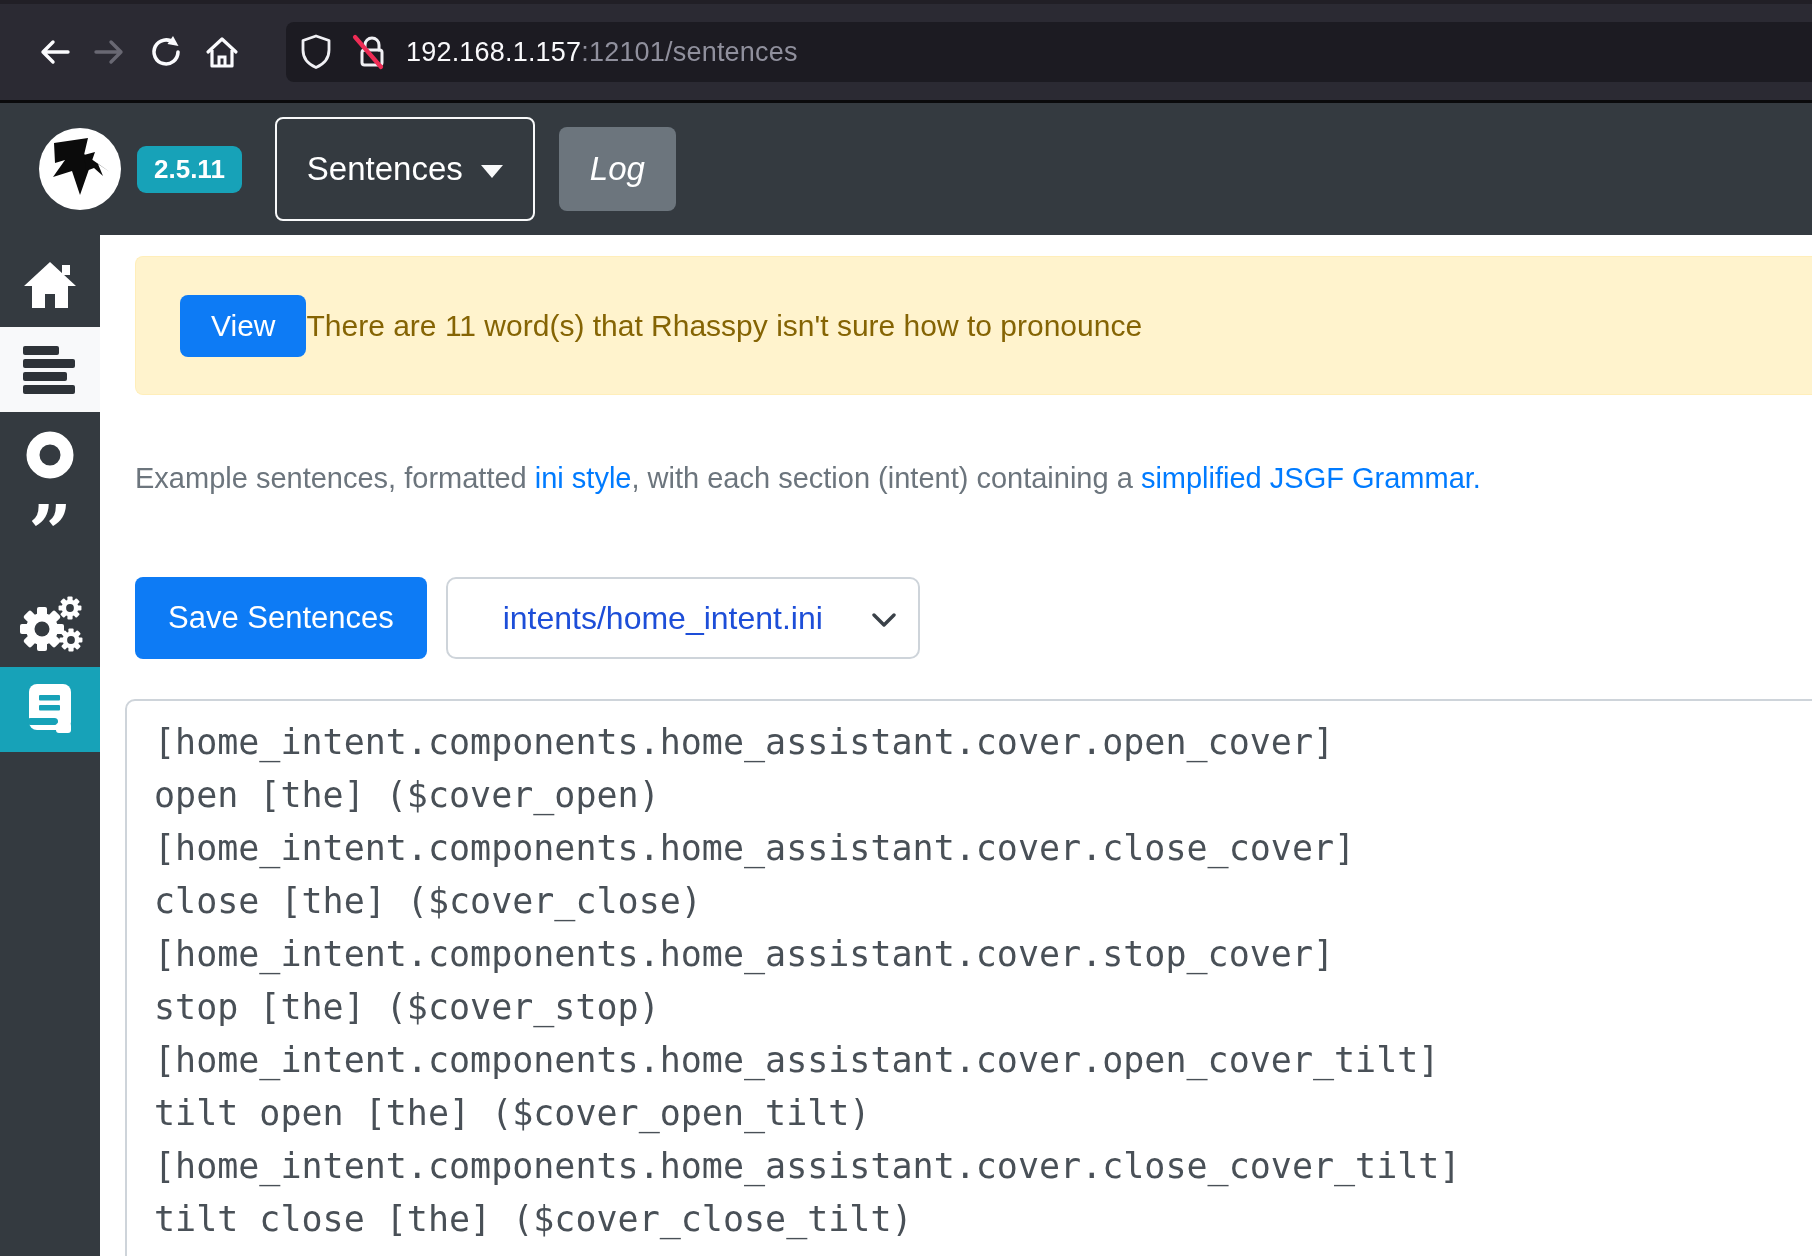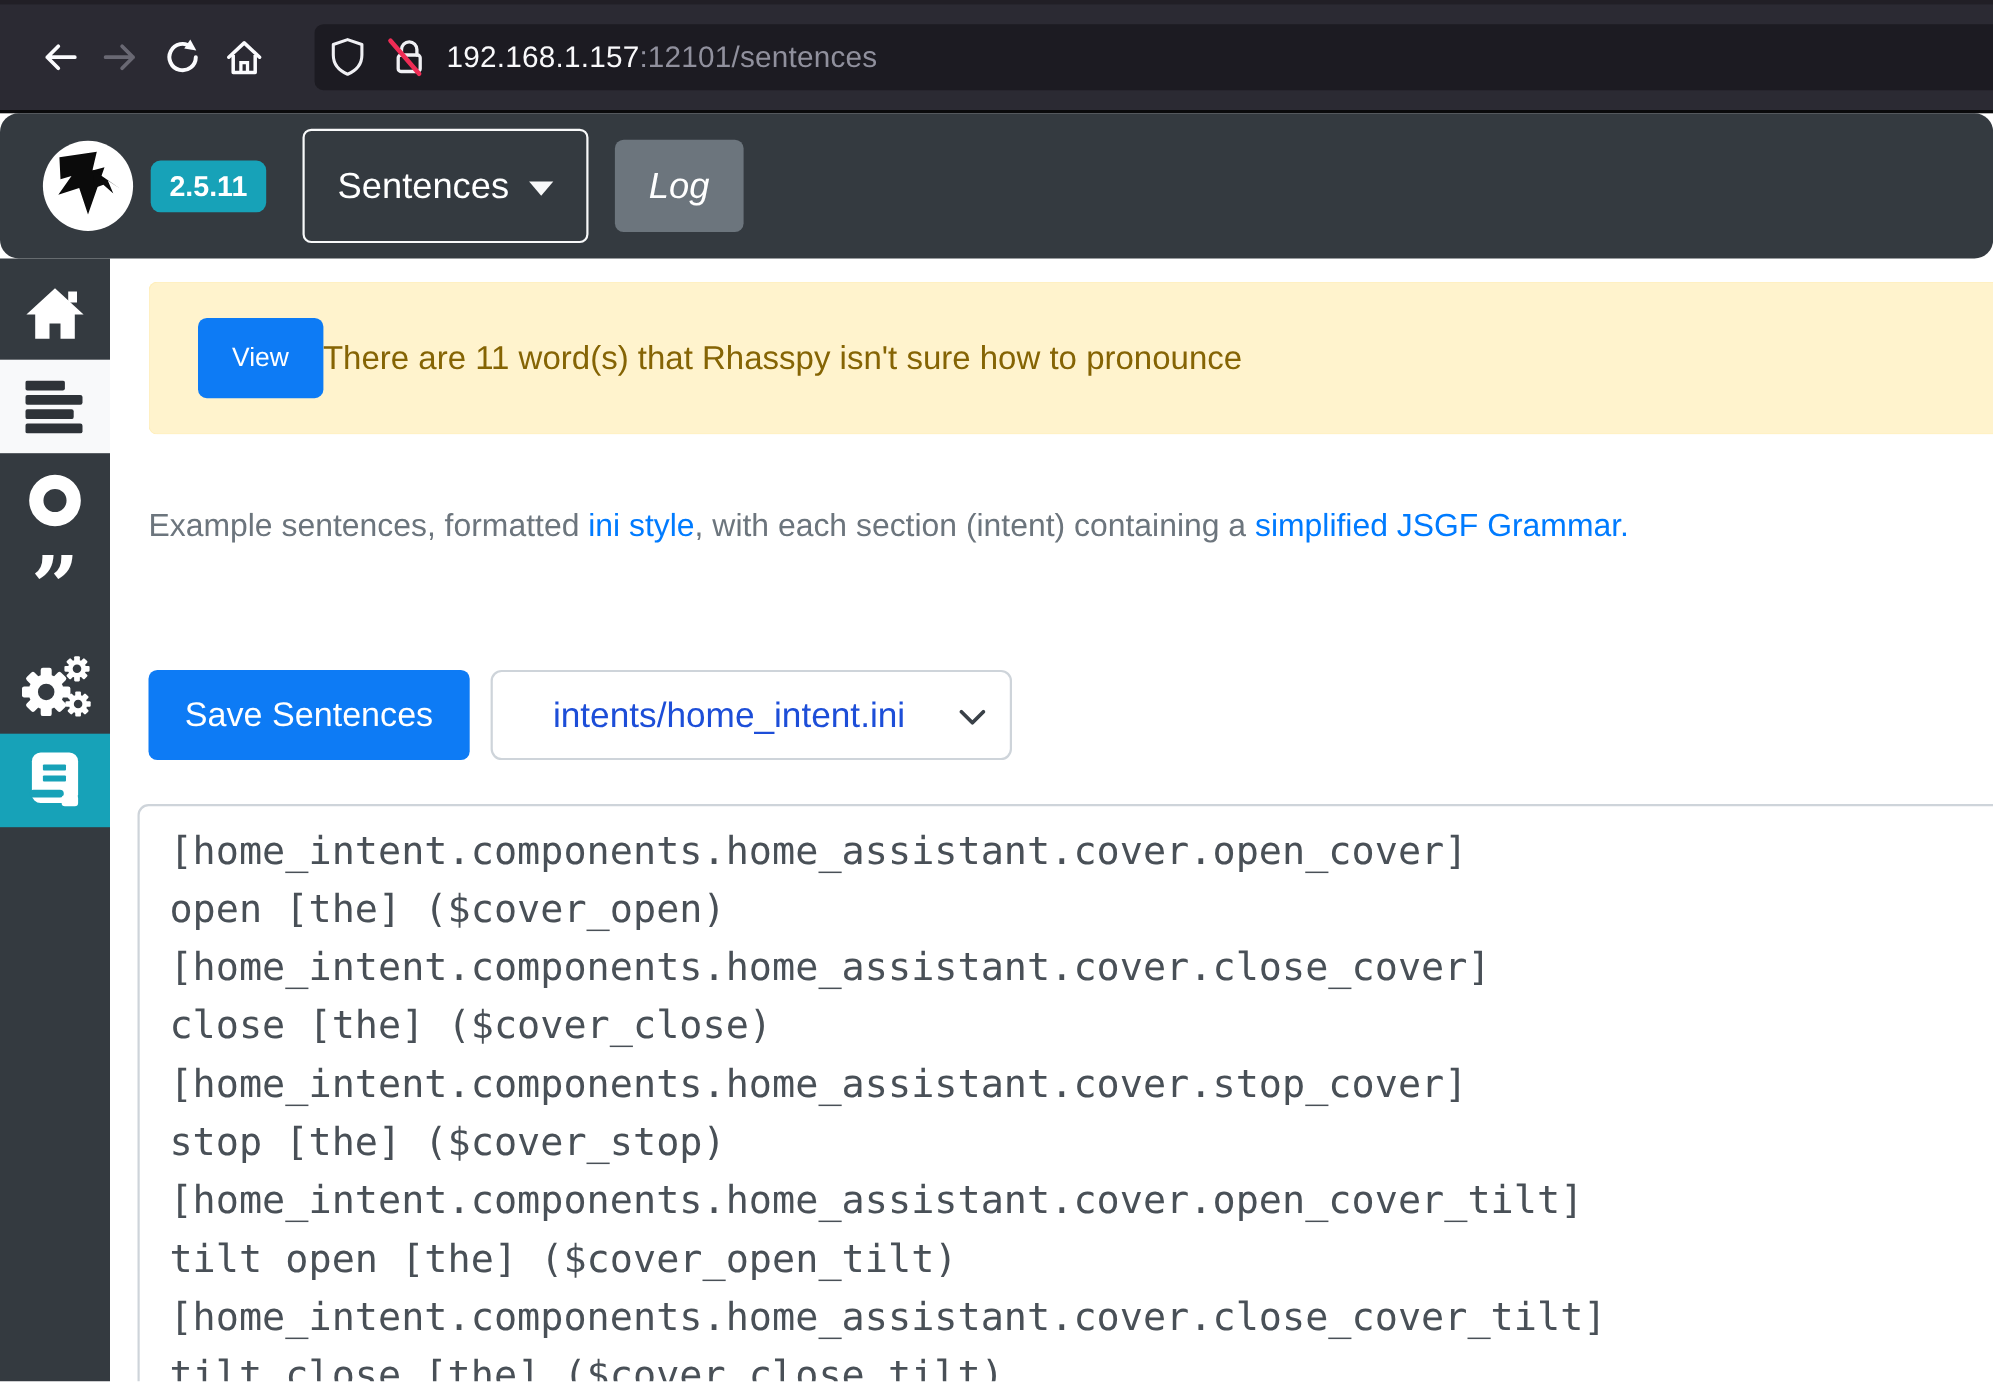--- a/index.html
+++ b/index.html
@@ -22,21 +22,21 @@
     display:flex; align-items:center; padding:0 14px;
   }
   .url-text { font-size:27px; margin-left:16px; letter-spacing:.2px; white-space:nowrap; }
   .url-host { color:#f9f9fb; }
   .url-rest { color:#90909d; }
   .window-divider { height:3px; background:#0a0a0c; }
 
   
   .app-header {
     height:132px; background:var(--dark,#343a40);
-    display:flex; align-items:center; padding-left:38px;border-radius:17px;
+    display:flex; align-items:center; padding-left:38px;
   }
   .version-badge {
     margin-left:15px; background:var(--info,#17a2b8); color:#fff;
     font-size:26px; font-weight:bold; padding:8px 17px; border-radius:9px;
   }
   .dropdown-btn {
     margin-left:33px; height:104px; padding:0 30px;
     background:transparent; border:2px solid #f8f9fa; border-radius:8px;
     color:#fff; font-size:33px; display:flex; align-items:center; gap:18px; cursor:pointer;
   }
@@ -62,31 +62,31 @@
   .content { flex:1; overflow:hidden; padding-left:35px; }
 
   
   .alert {
     margin-top:21px; height:139px; margin-right:-4px;
     background:var(--warning_bg,#fff3cd); border:1px solid var(--warning_border,#ffeeba); border-right:none;
     border-radius:8px 0 0 8px;
     display:flex; align-items:center; padding-left:44px;
   }
   .view-btn {
-    height:73px; padding:5px 31px; background:var(--primary,#0d7bf5);
-    border:none; border-radius:8px; color:#fff; font-size:24px; cursor:pointer;
+    height:62px; padding:5px 31px; background:var(--primary,#0d7bf5);
+    border:none; border-radius:8px; color:#fff; font-size:30px; cursor:pointer;
   }
   .alert-msg { color:var(--warning_text,#856404); font-size:30px; }
 
   
   .intro { margin-top:67px; font-size:29px; color:var(--muted_text,#6c757d); }
   .intro a { color:var(--link,#007bff); text-decoration:none; }
 
   
-  .toolbar { margin-top:114px; display:flex; align-items:flex-start; height:82px; }
+  .toolbar { margin-top:82px; display:flex; align-items:flex-start; height:82px; }
   .save-btn {
     height:82px; padding:0 33px; background:var(--primary,#0d7bf5);
     border:none; border-radius:8px; color:#fff; font-size:31px; cursor:pointer;
   }
   .file-select {
     position:relative; margin-left:19px; width:474px; height:82px;
     background:#fff; border:2px solid var(--editor_border,#ced4da); border-radius:10px;
     display:flex; align-items:center; justify-content:center; cursor:pointer;
   }
   .file-select-value { font-size:32px; color:#1d4ed8; margin-right:40px; }

